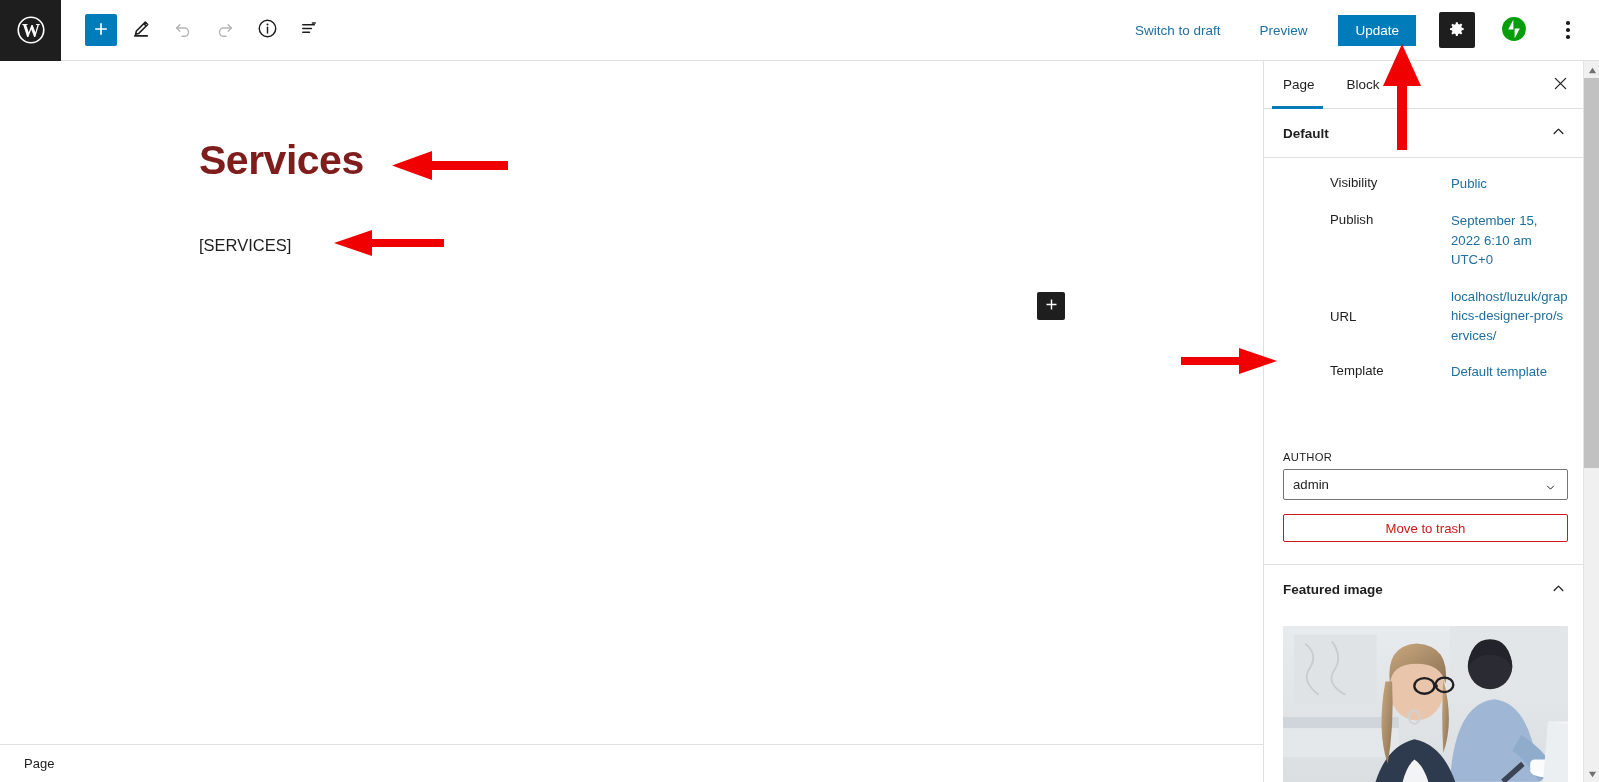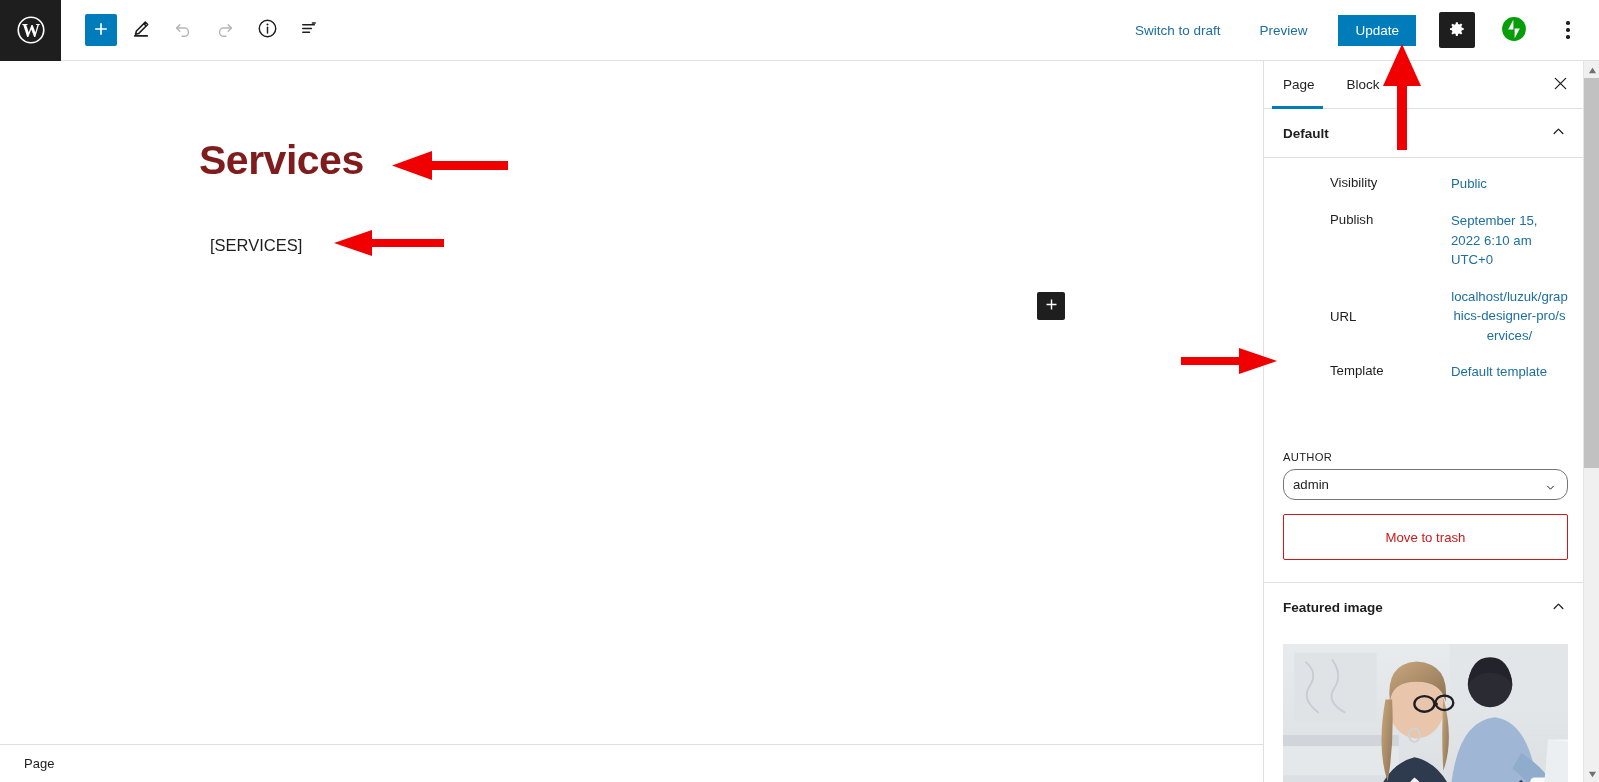--- a/index.html
+++ b/index.html
@@ -82,21 +82,21 @@
     width: 1263px; height: 683px;
     background: #fff; overflow: hidden;
   }
   .post-title {
     position: absolute; left: 199px; top: 77px;
     font-size: 41px; font-weight: bold; color: #7f1d1d;
     letter-spacing: -0.5px; line-height: 1.1;
     white-space: nowrap;
   }
   .post-body {
-    position: absolute; left: 210px; top: 172px;
+    position: absolute; left: 199px; top: 172px;
     font-size: 16.5px; color: #1e1e1e; line-height: 1.5;
     white-space: nowrap;
   }
   .inserter-float {
     position: absolute; left: 1037px; top: 231px;
     width: 28px; height: 28px;
     background: #1e1e1e; border: none; cursor: pointer;
     display: flex; align-items: center; justify-content: center;
     border-radius: 2px;
   }
@@ -162,42 +162,42 @@
     margin-bottom: 17px; min-height: 20px; margin-left: 47px;
   }
   .row .k {
     flex: 0 0 121px; font-size: 13.2px; color: #1e1e1e;
     padding-top: 1px;
   }
   .row .v {
     font-size: 13.2px; color: #1e6e9e; cursor: pointer;
     line-height: 1.48; word-break: break-word; max-width: 140px;
   }
-  .row.url .v { word-break: break-all; text-align: center; }
+  .row.url .v { word-break: break-all; }
   .row.url .k { align-self: center; }
 
   .author-label {
     font-size: 11.2px; color: #1e1e1e; letter-spacing: .3px;
     padding: 2px 19px 6px 19px; text-transform: uppercase; margin-top: 36px;
   }
   .author-select-wrap { padding: 0 16px 0 19px; position: relative; }
   .author-select {
     width: 100%; height: 31px;
-    border: 1px solid #757575; border-radius: 12px;
+    border: 1px solid #757575; border-radius: 2px;
     background: #fff; font-family: "Liberation Sans", sans-serif;
     font-size: 13.2px; color: #1e1e1e;
     padding: 0 28px 0 9px;
     appearance: none; -webkit-appearance: none; cursor: pointer;
   }
   .sel-chev {
     position: absolute; right: 27px; top: 11px; pointer-events: none;
   }
   .trash-btn {
     display: block; width: calc(100% - 35px);
-    margin: 14px 16px 0 19px; height: 46px;
+    margin: 14px 16px 0 19px; height: 28px;
     background: #fff; border: 1px solid #cc1818; border-radius: 2px;
     color: #cc1818; font-family: "Liberation Sans", sans-serif;
     font-size: 13.2px; cursor: pointer;
   }
 
   .divider { height: 1px; background: #e0e0e0; margin-top: 22px; }
 
   .feat-body { padding: 12px 16px 0 19px; }
   .feat-img {
     width: 100%; height: 200px;

